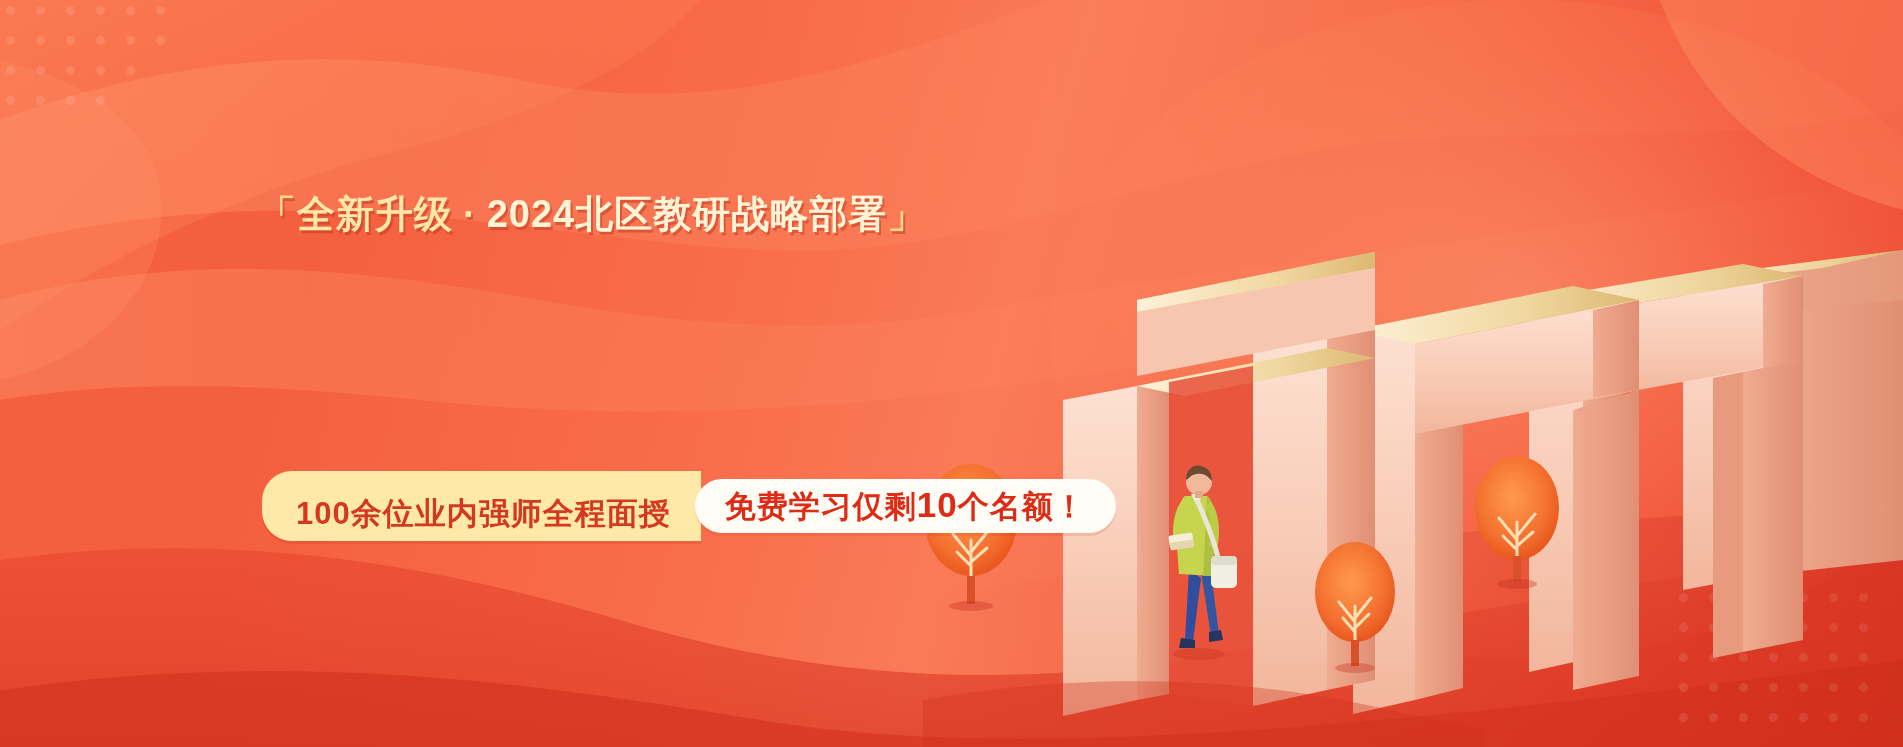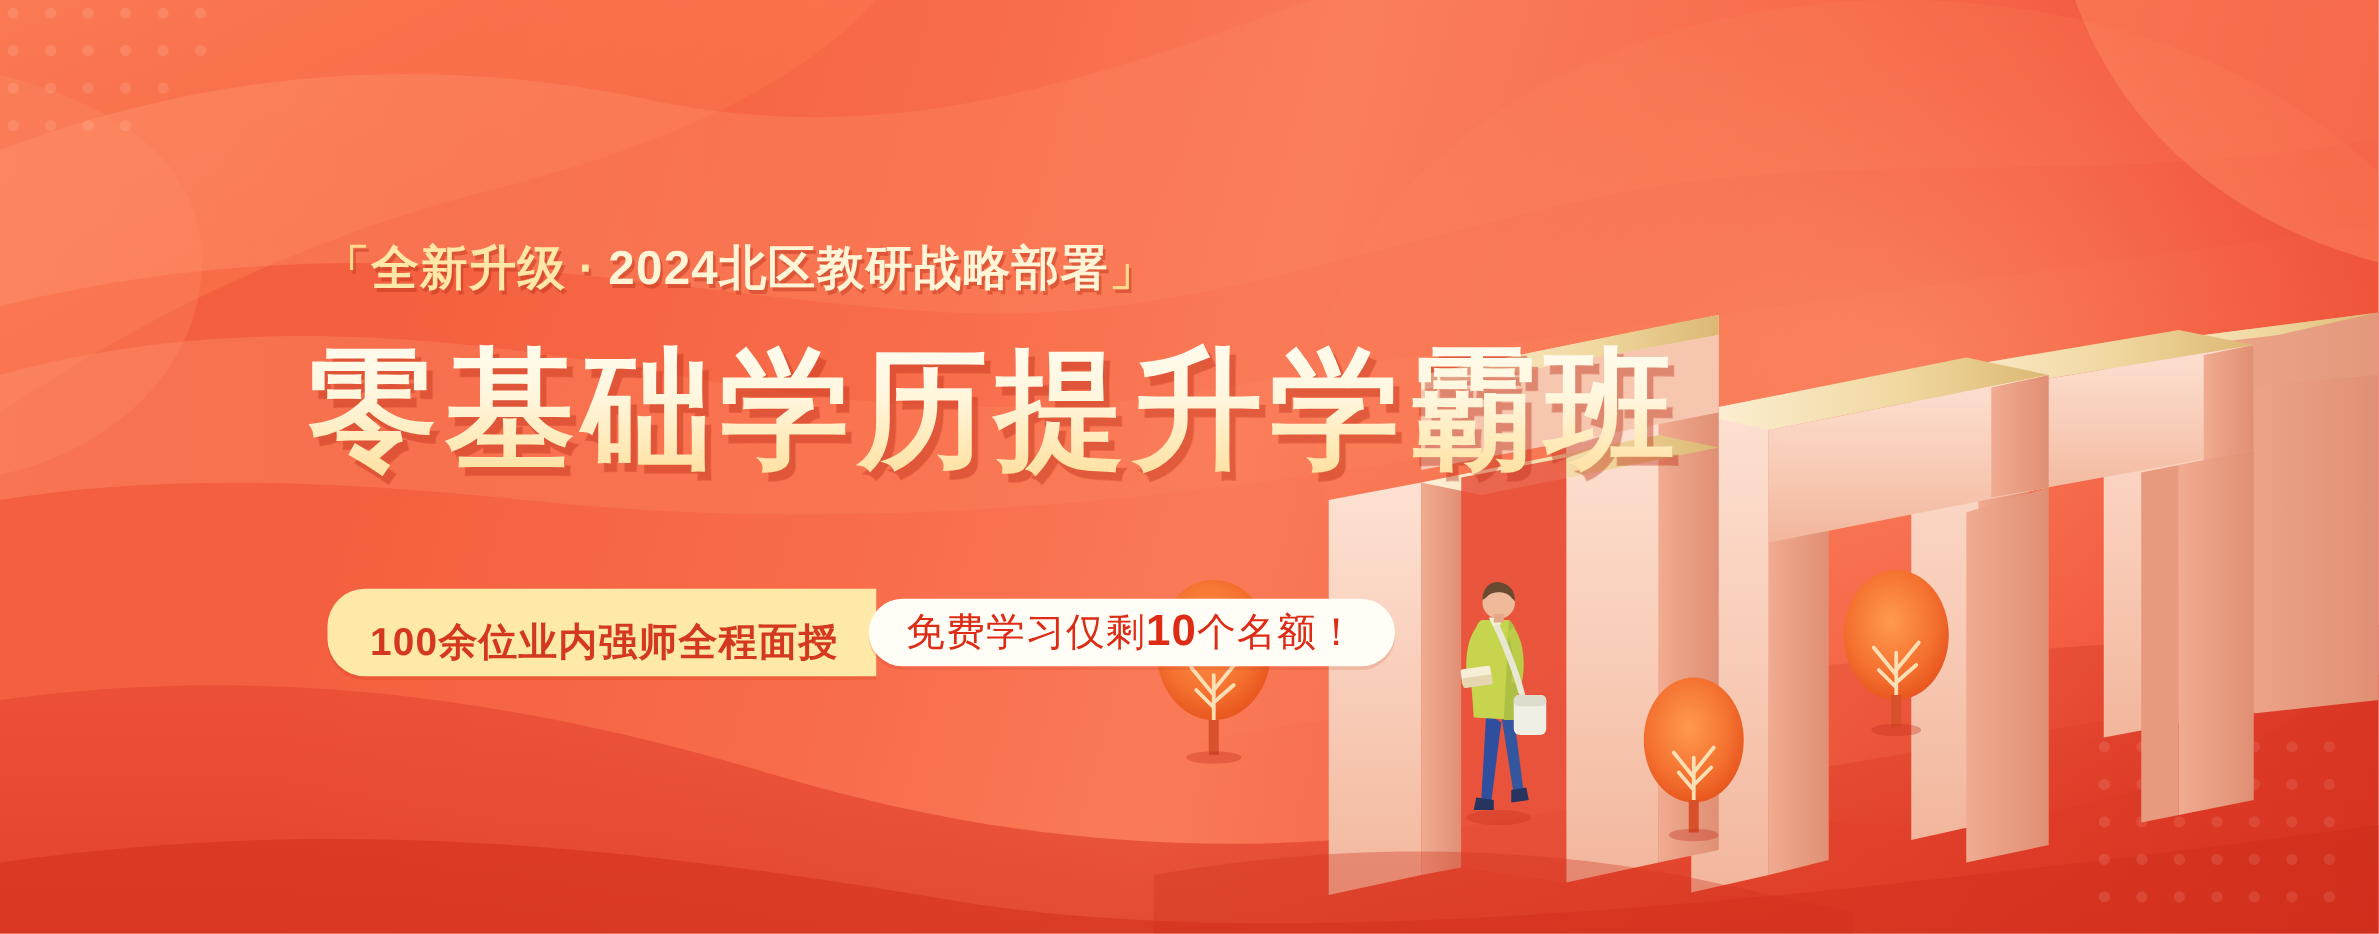--- a/index.html
+++ b/index.html
@@ -67,21 +67,21 @@
   }
   .badge-right{
     height:54px;display:flex;align-items:center;
     padding:0 30px;
     background:#fffdf6;
     border-radius:30px;
     margin-left:-6px;
     box-shadow:0 3px 0 rgba(190,46,24,.14);
   }
   .badge-right span{
-    font-size:31px;font-weight:normal;color:#dd2b16;letter-spacing:1px;
+    font-size:31px;font-weight:bold;color:#dd2b16;letter-spacing:1px;
     white-space:nowrap;
   }
   .badge-right b{font-size:35px;}
 
   
   .art{position:absolute;right:0;top:0;width:980px;height:747px;z-index:4;}
   .art svg{position:absolute;right:0;top:0;width:980px;height:747px;display:block;}
 </style>
 </head>
 <body>
@@ -329,21 +329,20 @@
       <path d="M0,700 C160,672 300,678 420,700 L560,730 L560,747 L0,747 Z" fill="#d0321e" opacity=".35"></path>
     </svg>
   </div>
 
   <div class="copy">
 
     <div class="subtitle">
       <span class="bracket">「</span><span>全新升级</span><span class="dot">·</span><span class="mid">2024北区教研战略部署</span><span class="bracket">」</span>
     </div>
 
-    <div class="headline">零基础学历提升学霸班</div>
 
     <div class="badges">
       <div class="badge-left">
         <span>100余位业内强师全程面授</span>
       </div>
       <div class="badge-right">
         <span><span>免费学习仅剩</span><b>10</b><span>个名额！</span></span>
       </div>
     </div>
 

